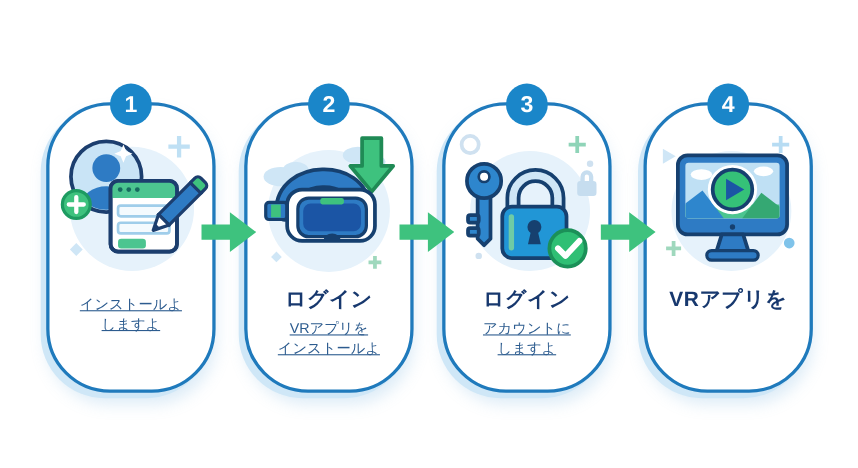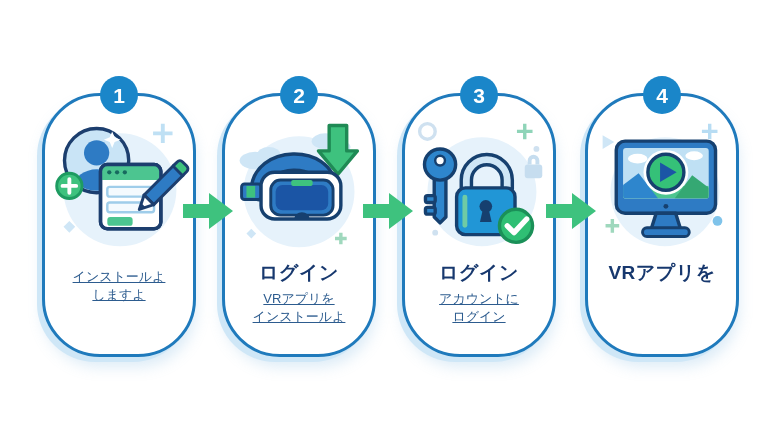--- a/index.html
+++ b/index.html
@@ -132,21 +132,21 @@
         <rect x="52" y="80" width="60" height="48" rx="9" fill="#2196d6" stroke="#16406f" stroke-width="3.5"></rect>
         <rect x="58" y="87" width="5" height="34" rx="2.5" fill="#6fcba5"></rect>
         <circle cx="82" cy="99" r="6.5" fill="#16406f"></circle>
         <path d="M79 102 h6 l3 13 h-12 z" fill="#16406f"></path>
         <circle cx="113" cy="119" r="17" fill="#2fbf74" stroke="#1b9058" stroke-width="3.5"></circle>
         <path d="M104 119 l7 7 13 -14" stroke="#fff" stroke-width="5.5" fill="none" stroke-linecap="round" stroke-linejoin="round"></path>
       </svg>
     </div>
     <h2 class="step-title">ログイン</h2>
     <p class="step-desc">アカウントに
-ログイン</p>
+しますよ</p>
   </section>
 
   <section class="step-card card-4">
     <div class="badge">4</div>
     <div class="icon-wrap">
       <svg viewBox="0 0 150 150" aria-hidden="true">
         <circle cx="78" cy="84" r="56" fill="#e6f2fb"></circle>
         <path d="M14 26 l12 7 -12 7 z" fill="#cfe6f6"></path>
         <path d="M124 14 v16 M116 22 h16" stroke="#b7dcf3" stroke-width="3.5"></path>
         <rect x="28" y="32" width="102" height="74" rx="9" fill="#2e7bc4" stroke="#16406f" stroke-width="3.5"></rect>

